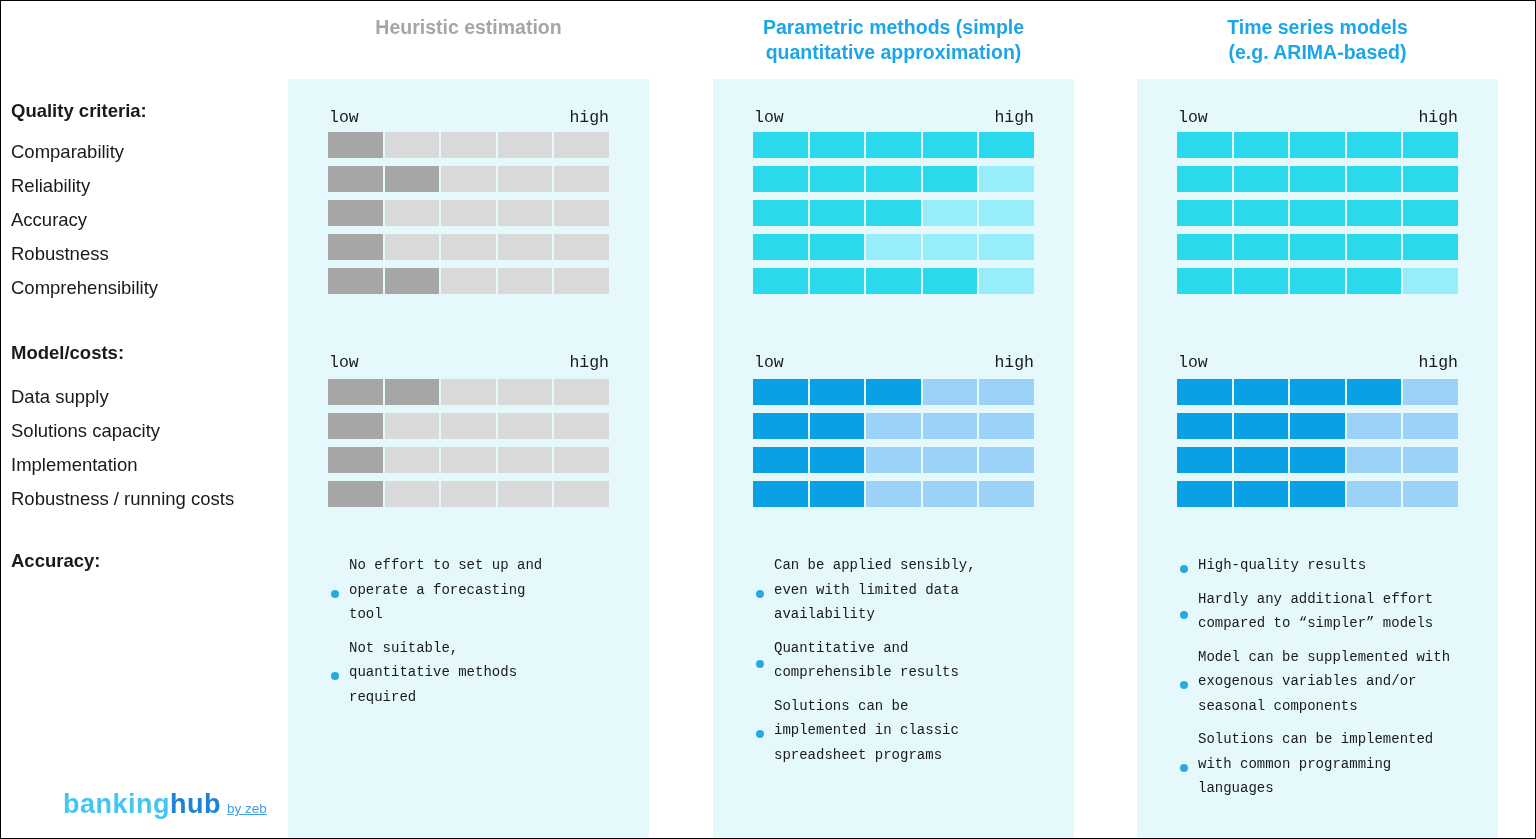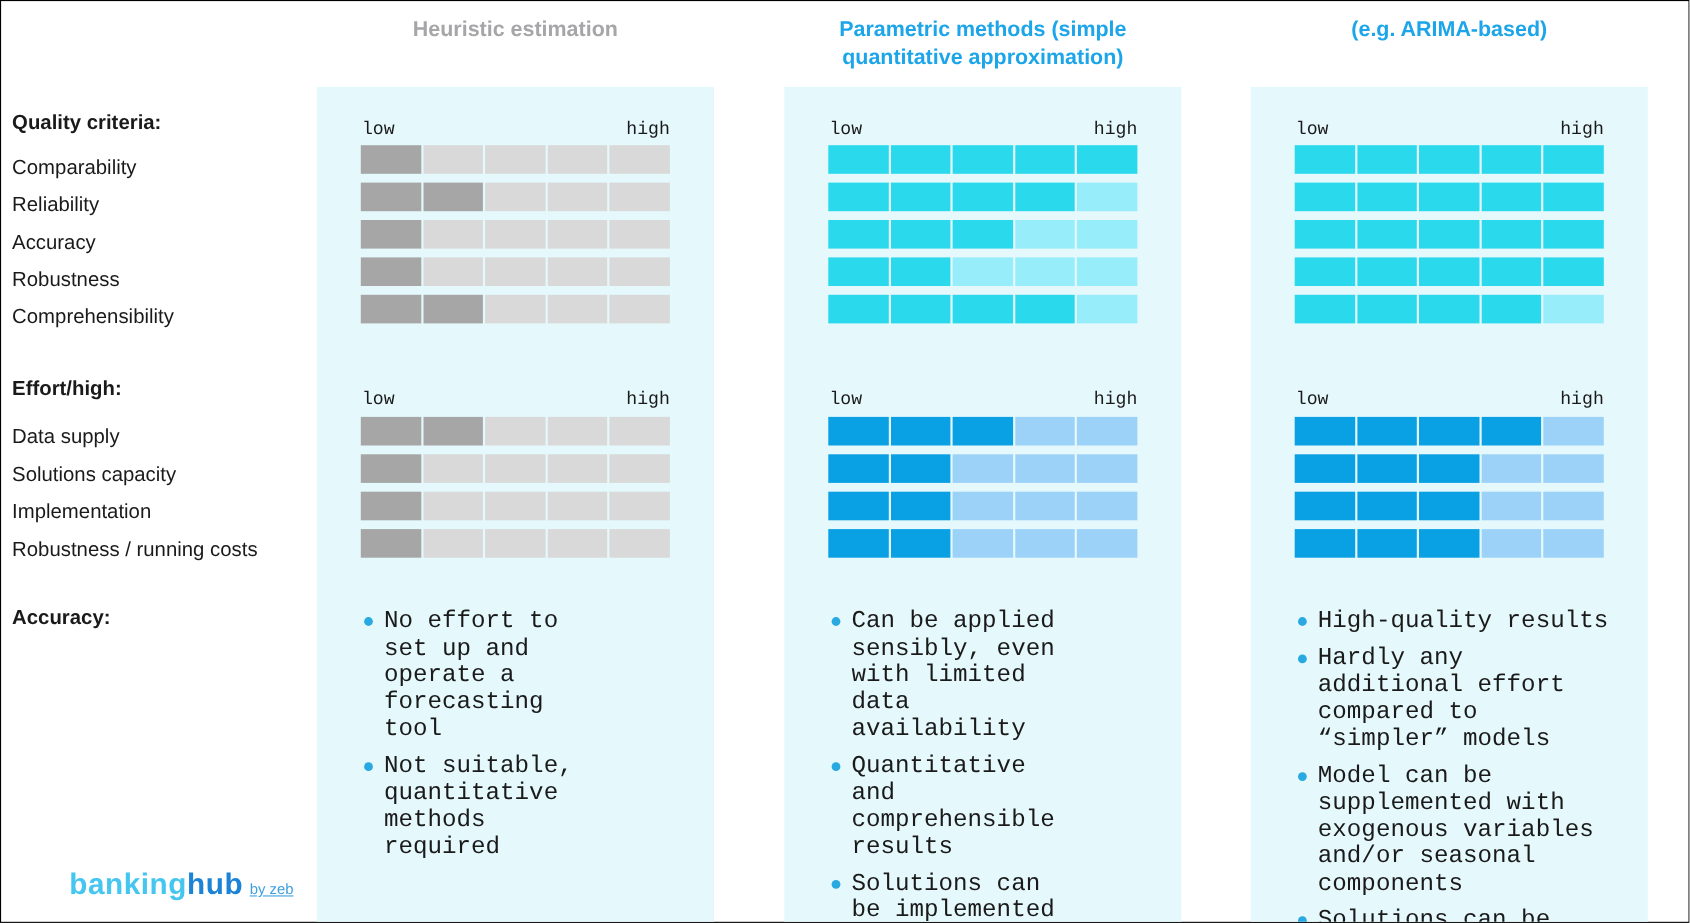--- a/index.html
+++ b/index.html
@@ -27,42 +27,42 @@
   .scale-e { top:274px; }
 
   .bars { position:absolute; left:40px; right:40px; }
   .bars-q { top:53px; }
   .bars-e { top:300px; }
   .bar-row { display:flex; gap:2px; height:26px; margin-bottom:8px; }
   .seg { flex:1; }
 
   .features { position:absolute; top:474px; left:40px; margin:0; padding:0; list-style:none;
               width:var(--fw,240px); }
-  .feature-item { display:flex; align-items:flex-start; margin-bottom:9px;
-                  font-size:22px; line-height:24.5px; }
+  .feature-item { display:flex; align-items:center; margin-bottom:9px;
+                  font-size:14px; line-height:24.5px; }
   .bullet { flex:0 0 8px; width:8px; height:8px; border-radius:50%; margin:8px 10px 0 3px; }
 
   
   .logo { position:absolute; left:62px; top:788px; white-space:nowrap; }
   .logo-main { font-size:27px; font-weight:bold; letter-spacing:0.5px; }
   .logo-suffix { font-size:13.5px; margin-left:6px; font-weight:normal;text-decoration:underline; }
 </style>
 </head>
 <body>
 
 <div id="page">
 
   <div class="llabel lhead" style="top:99px">Quality criteria:</div>
   <div class="llabel" style="top:140px">Comparability</div>
   <div class="llabel" style="top:174px">Reliability</div>
   <div class="llabel" style="top:208px">Accuracy</div>
   <div class="llabel" style="top:242px">Robustness</div>
   <div class="llabel" style="top:276px">Comprehensibility</div>
 
-  <div class="llabel lhead" style="top:341px">Effort/high:</div>
+  <div class="llabel lhead" style="top:341px">Model/costs:</div>
   <div class="llabel" style="top:385px">Data supply</div>
   <div class="llabel" style="top:419px">Solutions capacity</div>
   <div class="llabel" style="top:453px">Implementation</div>
   <div class="llabel" style="top:487px">Robustness / running costs</div>
 
   <div class="llabel lhead" style="top:549px">Accuracy:</div>
 
   <div class="column" style="left:287px; --fw:232px">
     <div class="col-header" style="color: rgb(166, 166, 169);">
       <div>Heuristic estimation</div>
@@ -249,20 +249,21 @@
           <li class="feature-item">
             <span class="bullet" style="background: rgb(41, 169, 226);"></span>
             <span>Solutions can be implemented in classic spreadsheet programs</span>
           </li>
         </ul>
     </div>
   </div>
 
   <div class="column" style="left:1136px; --fw:292px">
     <div class="col-header" style="color: rgb(28, 166, 233);">
+      <div>Time series models</div>
       <div>(e.g. ARIMA-based)</div>
     </div>
     <div class="panel">
       <div class="scale scale-q">
         <span>low</span>
         <span>high</span>
       </div>
       <div class="bars bars-q">
           <div class="bar-row">
             <div class="seg" style="background: rgb(43, 217, 236);"></div>

